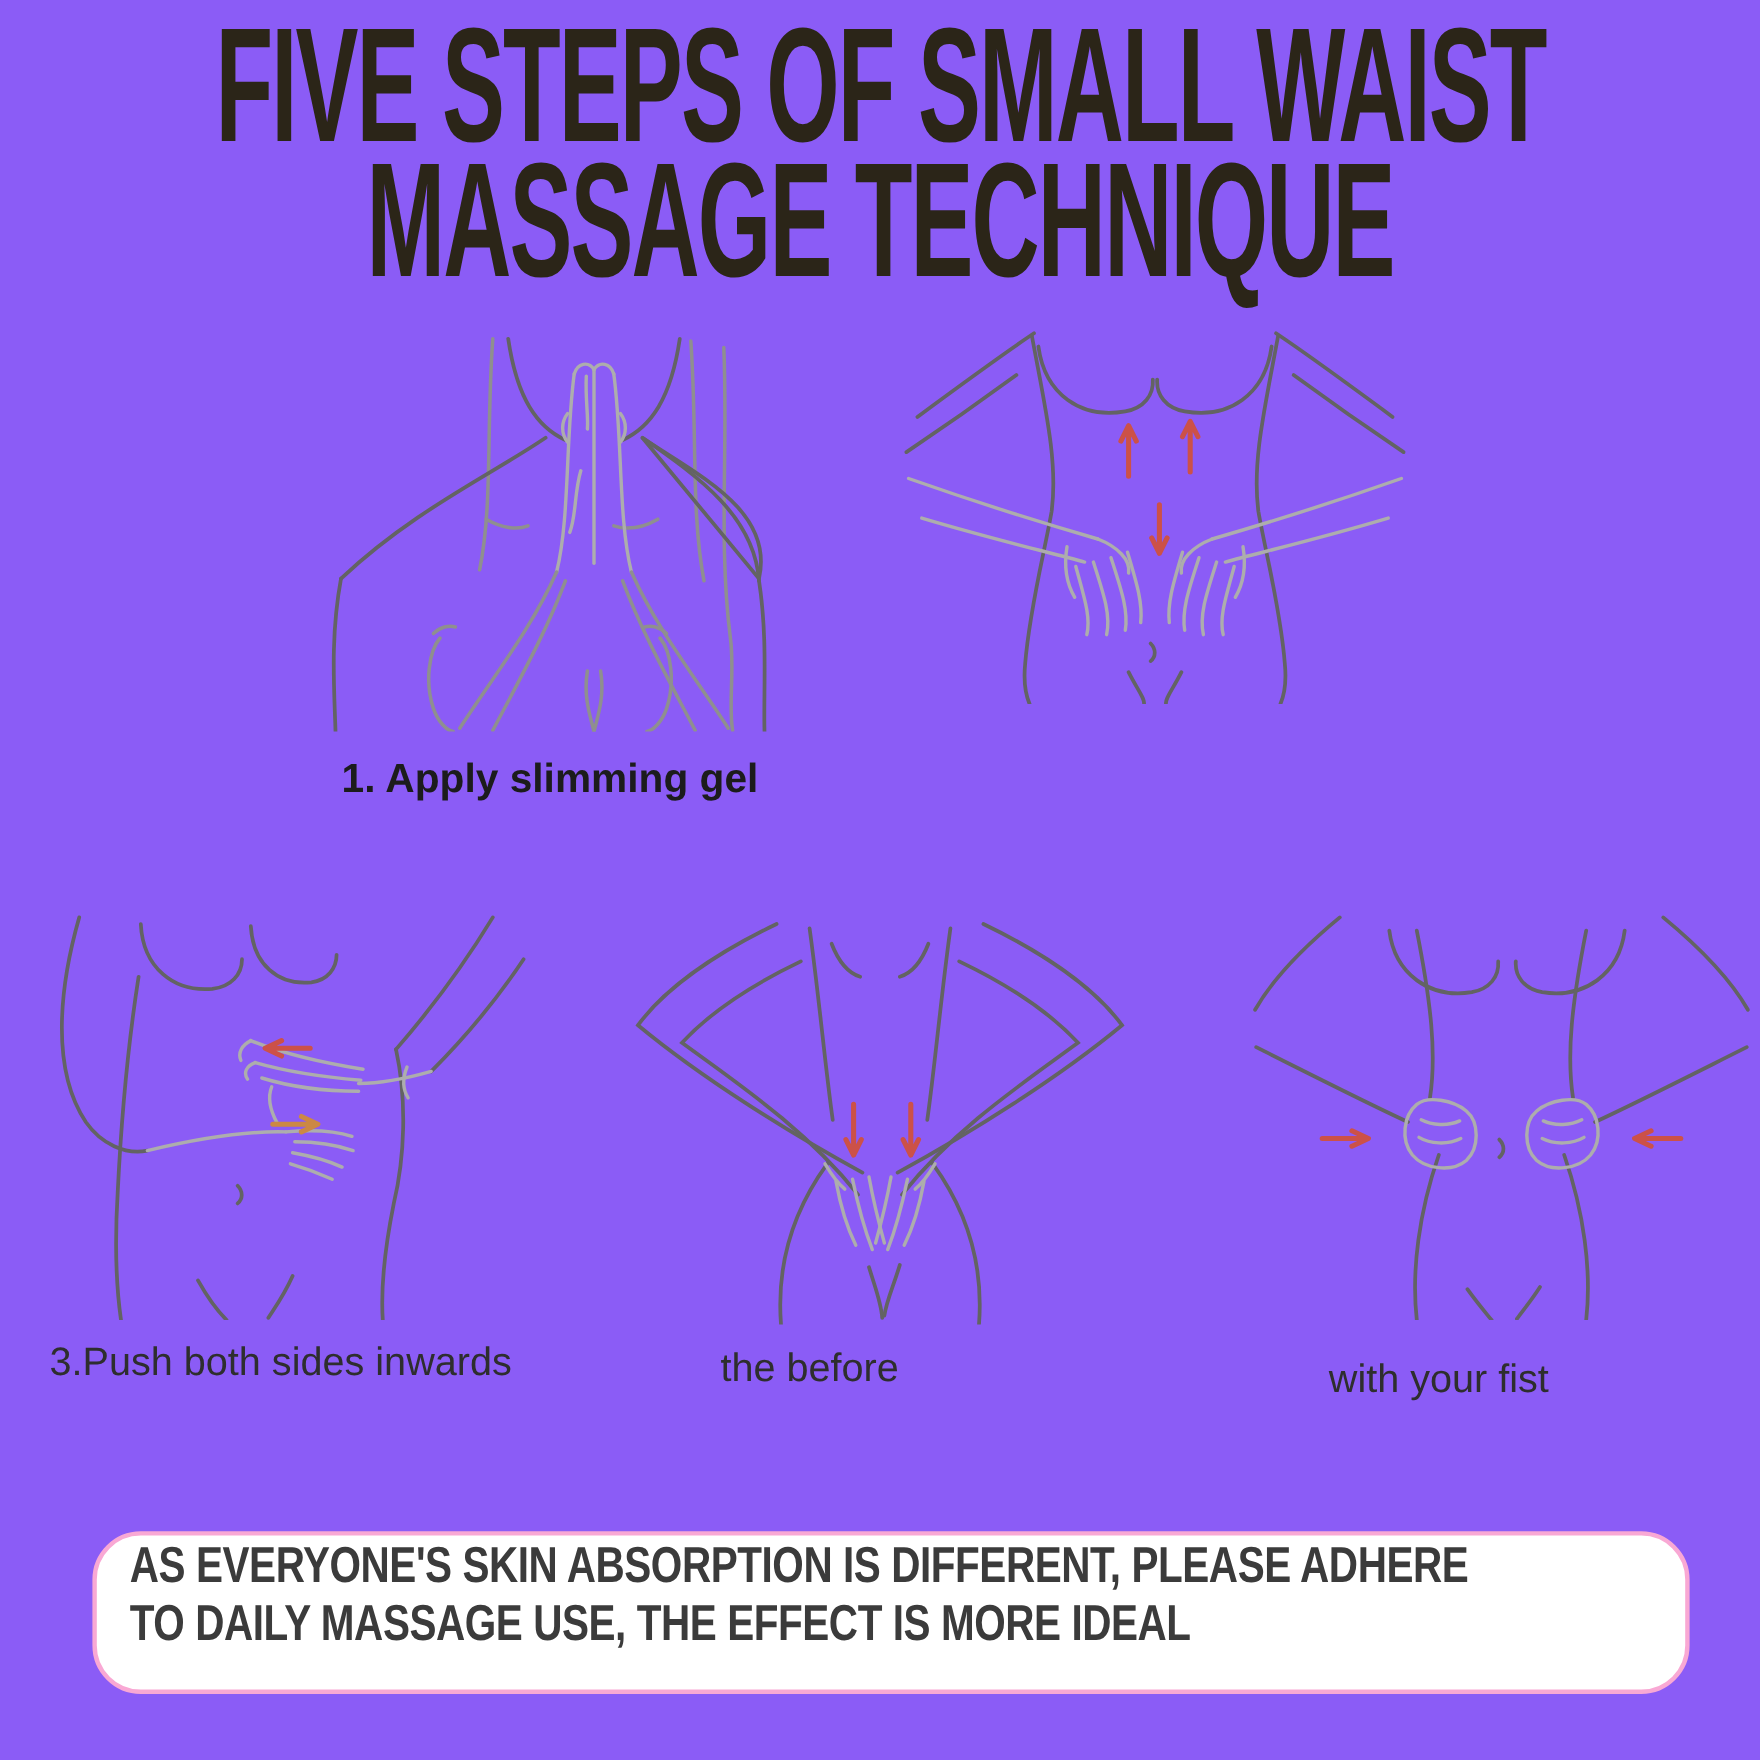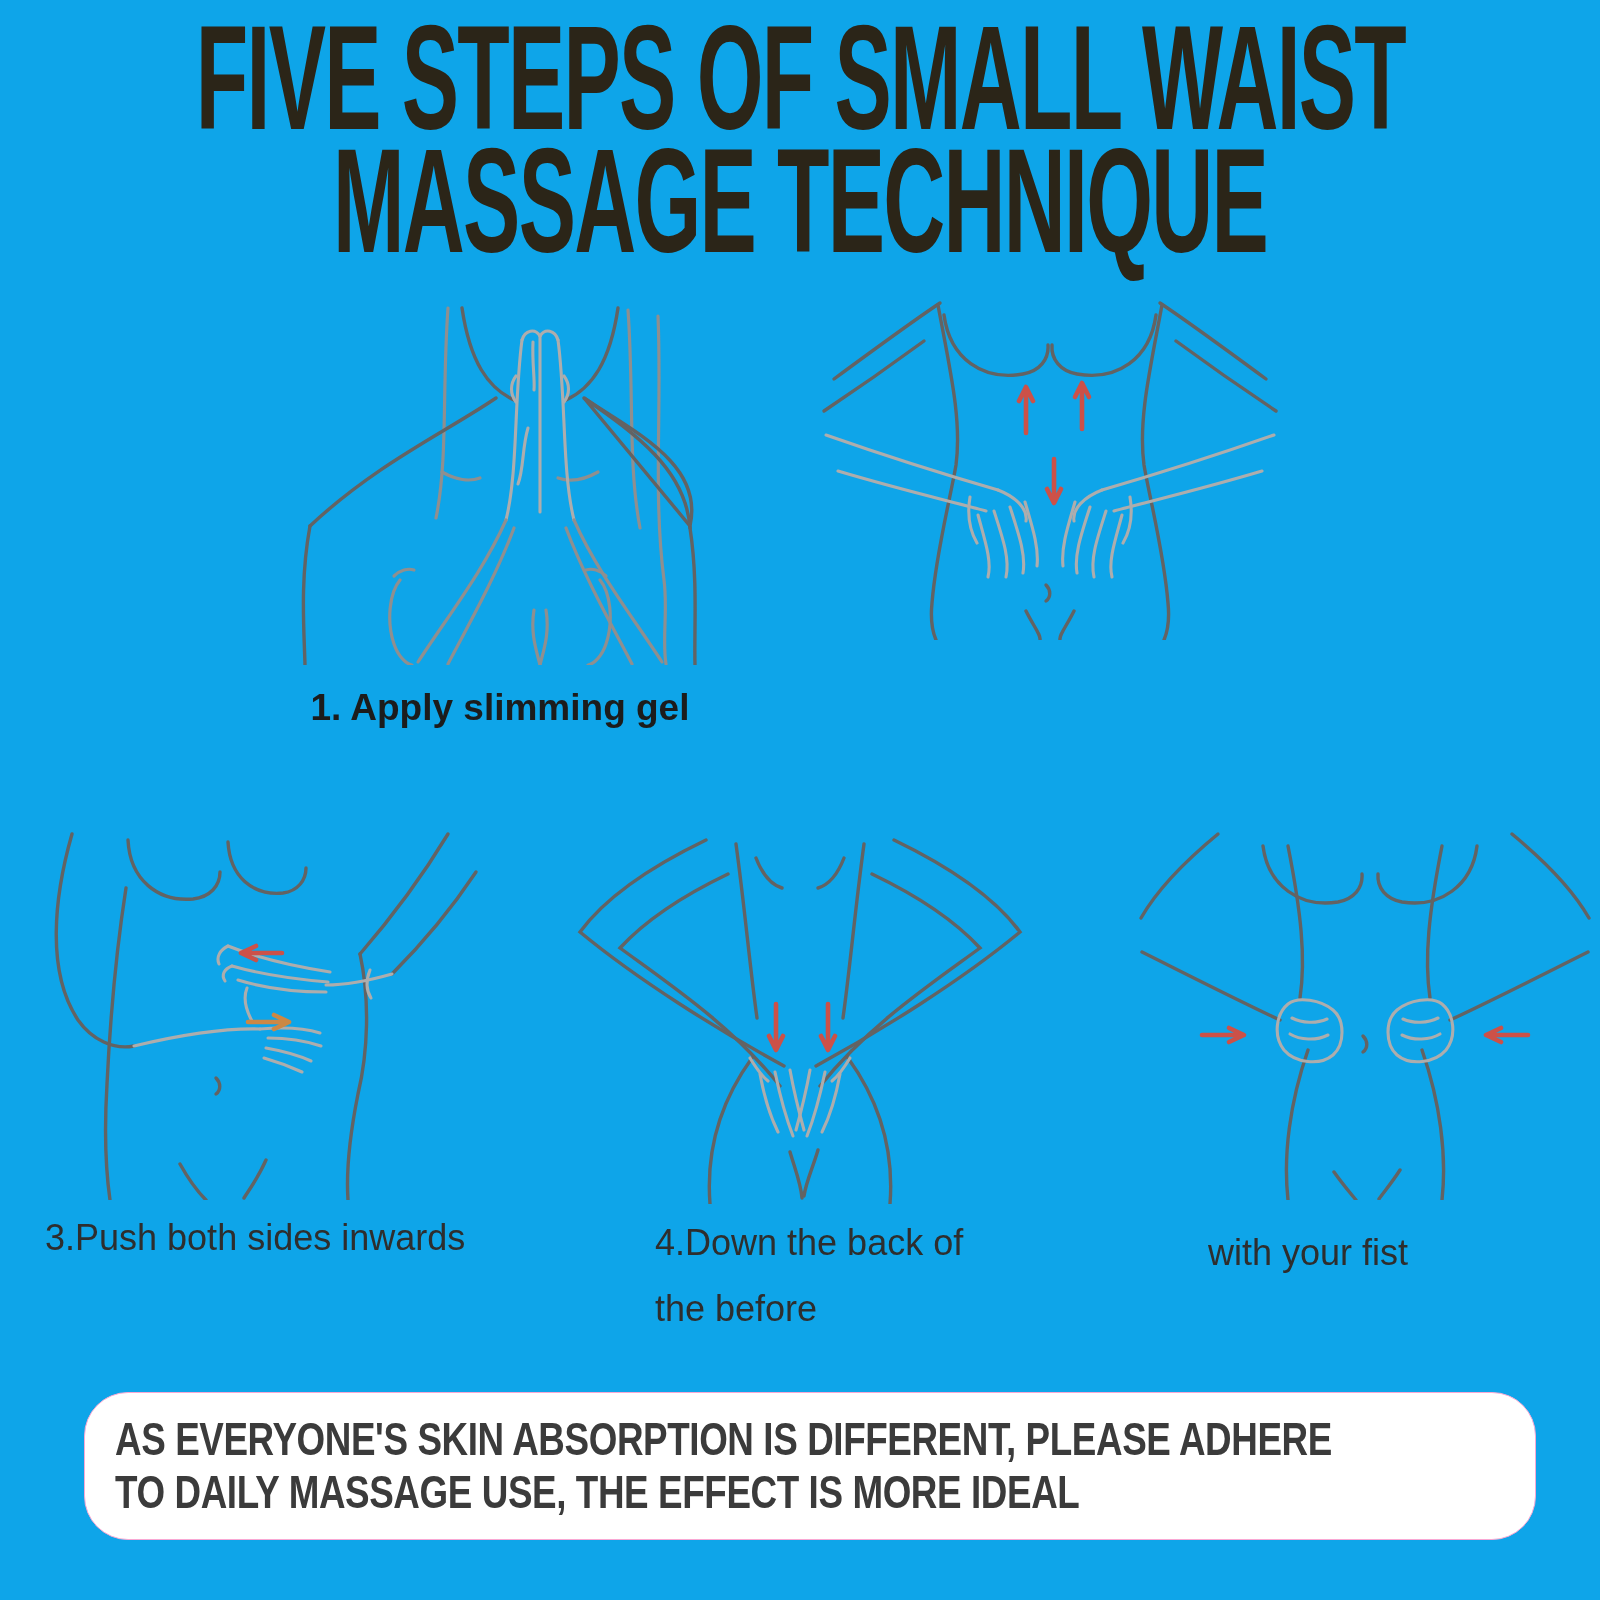--- a/index.html
+++ b/index.html
@@ -1,20 +1,20 @@
 <!DOCTYPE html>
 <html><head>
 <meta charset="utf-8">
 <style>
   html, body { margin: 0; padding: 0; background: #ffffff; }
   .canvas {
     position: relative;
     width: 1600px;
     height: 1600px;
-    background: #0ea5e9;
+    background: #8b5cf6;
     overflow: hidden;
     font-family: "Liberation Sans", sans-serif;
   }
 
   
   .title {
     position: absolute;
     top: 16px;
     left: 0;
     width: 1600px;
@@ -55,26 +55,26 @@
   .cap-center { text-align: center; }
 
   
   .note-box {
     position: absolute;
     left: 84px;
     top: 1392px;
     width: 1452px;
     height: 148px;
     box-sizing: border-box;
-    border: 1px solid #f9a8d4;
+    border: 4px solid #f9a8d4;
     border-radius: 44px;
     background: #ffffff;
     display: flex;
     flex-direction: column;
-    justify-content: center;
+    justify-content: flex-start;
     padding-left: 30px;
   }
   .note-line {
     white-space: nowrap;
     font-weight: 700;
     font-size: 46px;
     line-height: 53px;
     letter-spacing: -0.5px;
     color: #3b3b3b;
     transform: scaleX(0.80);
@@ -311,21 +311,20 @@
   <div class="caption bold cap-center" style="left:290px; top:666px; width:420px;">
     <div>1. Apply slimming gel</div>
   </div>
 
 
   <div class="caption" style="left:45px; top:1196px;">
     <div>3.Push both sides inwards</div>
   </div>
 
   <div class="caption" style="left:655px; top:1200px; line-height:66px;">
-    <div>4.Down the back of</div>
     <div>the before</div>
   </div>
 
   <div class="caption" style="left:1208px; top:1210px; line-height:66px;">
     <div>with your fist</div>
   </div>
 
   <div class="note-box">
     <div class="note-line">AS EVERYONE'S SKIN ABSORPTION IS DIFFERENT, PLEASE ADHERE</div>
     <div class="note-line">TO DAILY MASSAGE USE, THE EFFECT IS MORE IDEAL</div>

